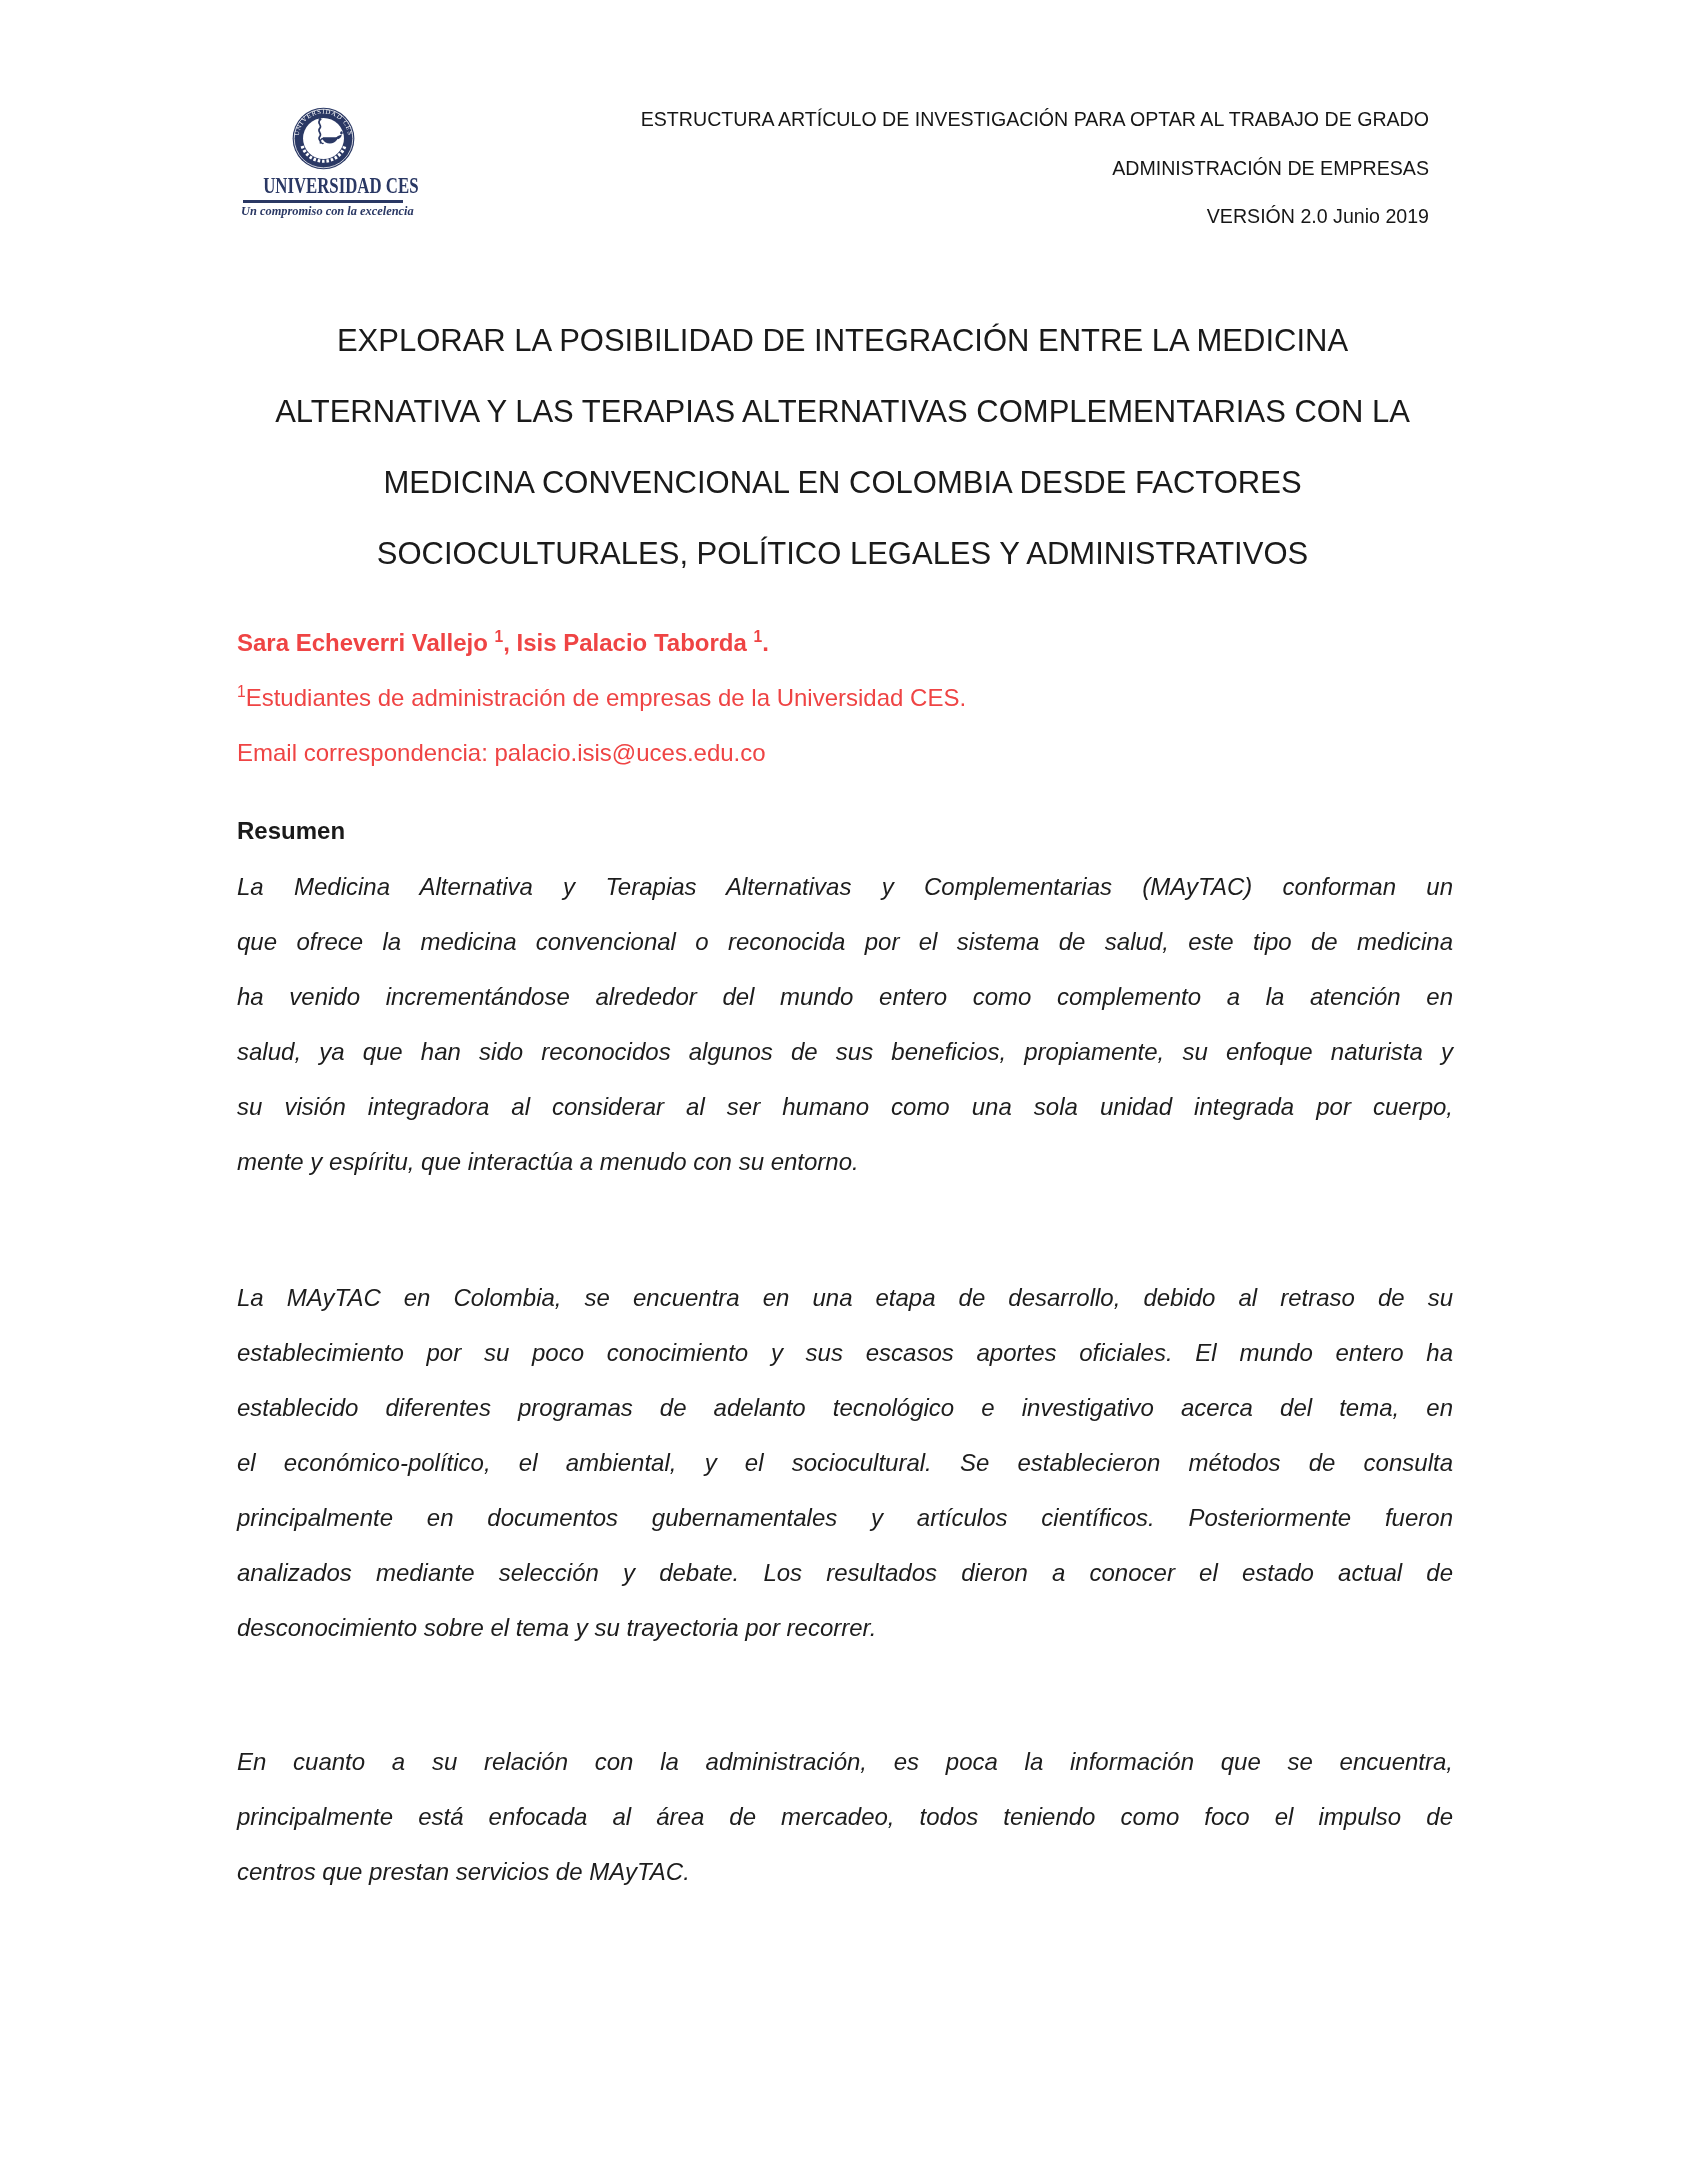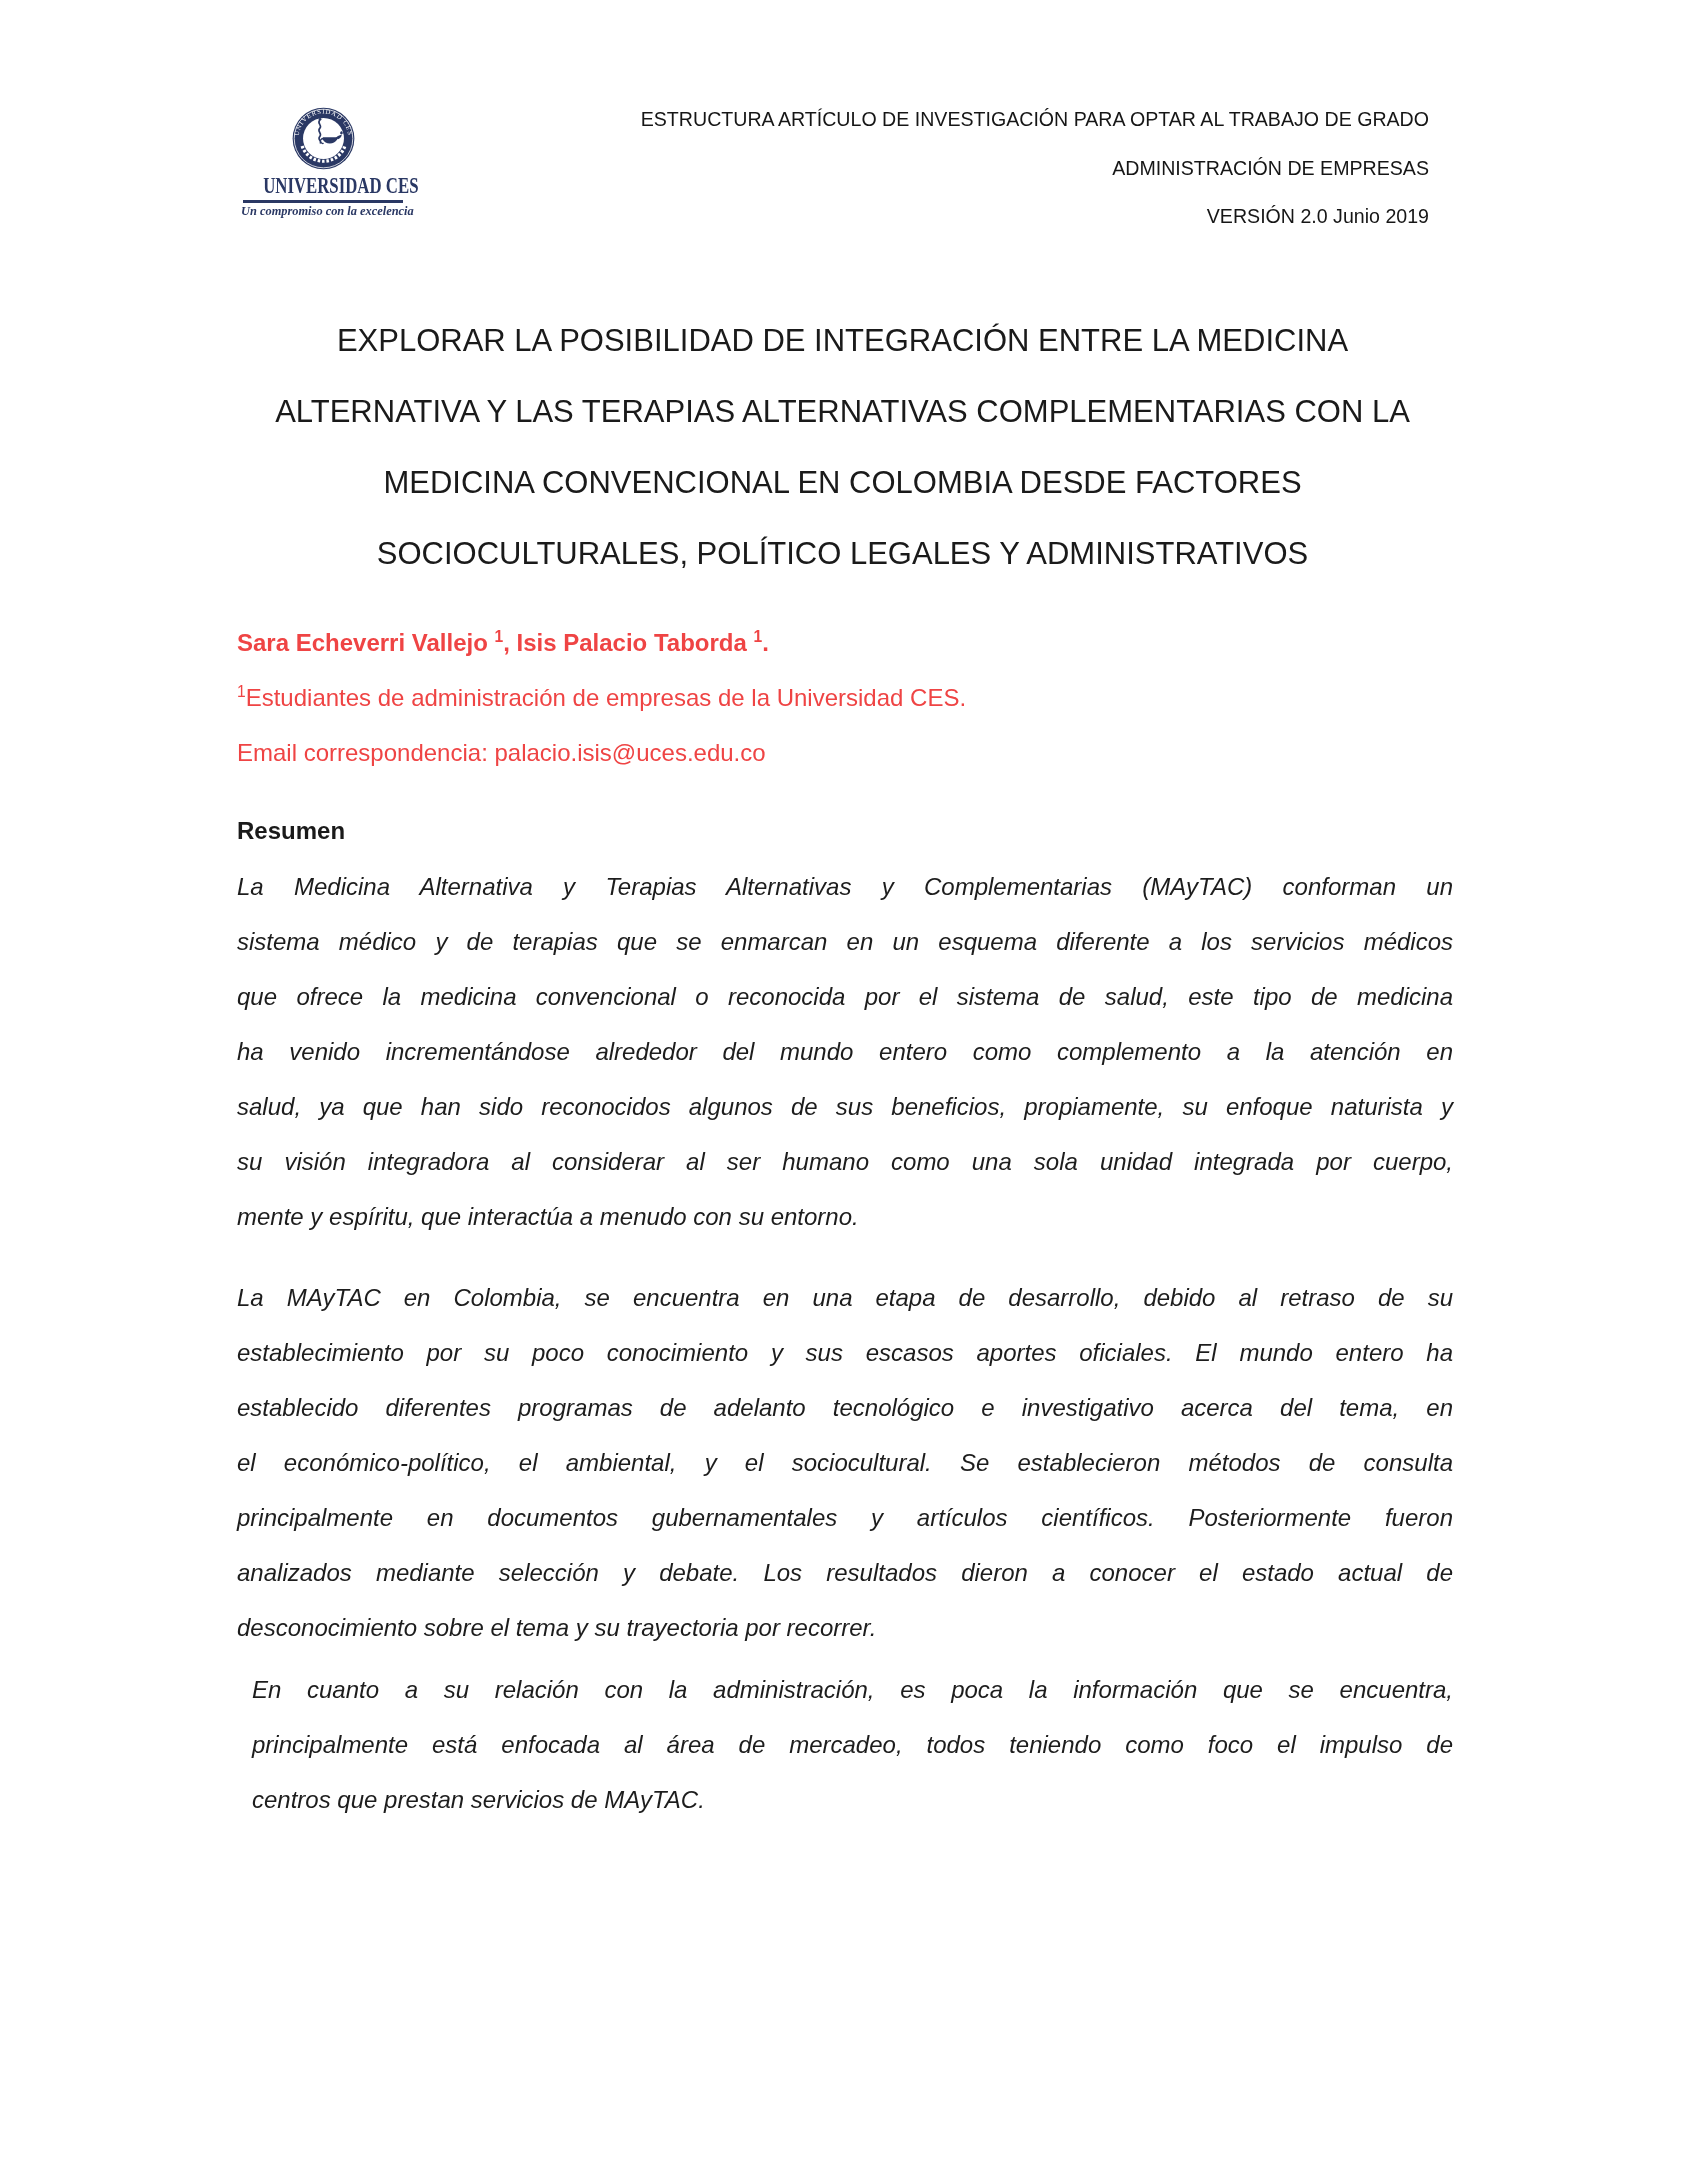--- a/index.html
+++ b/index.html
@@ -101,21 +101,21 @@
     right: 232px;
     font-size: 24px;
     line-height: 55px;
     color: #1d1d1d;
     font-style: italic;
   }
   .para > div { text-align: justify; text-align-last: justify; }
   .para > div:last-child { text-align-last: left; }
   #para-1 { top: 859px; }
   #para-2 { top: 1270px; }
-  #para-3 { top: 1662px; margin-left: 15px; }
+  #para-3 { top: 1734px; }
 </style>
 </head>
 <body>
 
 <div class="page" style="background: rgb(255, 255, 255);">
 
   <div class="logo">
     <svg class="seal" viewBox="0 0 100 100" aria-hidden="true">
       <circle class="navy-fill" cx="50" cy="50" r="49"></circle>
       <circle cx="50" cy="50" r="46.5" fill="none" stroke="#ffffff" stroke-width="1.2"></circle>
@@ -154,21 +154,20 @@
 
   <div class="authors">
     <div class="names"><span>Sara Echeverri Vallejo </span><sup>1</sup><span>, Isis Palacio Taborda </span><sup>1</sup><span>.</span></div>
     <div><sup>1</sup><span>Estudiantes de administración de empresas de la Universidad CES.</span></div>
     <div>Email correspondencia: palacio.isis@uces.edu.co</div>
   </div>
 
   <div class="abstract-heading">Resumen</div>
   <div class="para" id="para-1">
       <div>La Medicina Alternativa y Terapias Alternativas y Complementarias (MAyTAC) conforman un</div>
-      <div>sistema médico y de terapias que se enmarcan en un esquema diferente a los servicios médicos</div>
       <div>que ofrece la medicina convencional o reconocida por el sistema de salud, este tipo de medicina</div>
       <div>ha venido incrementándose alrededor del mundo entero como complemento a la atención en</div>
       <div>salud, ya que han sido reconocidos algunos de sus beneficios, propiamente, su enfoque naturista y</div>
       <div>su visión integradora al considerar al ser humano como una sola unidad integrada por cuerpo,</div>
       <div>mente y espíritu, que interactúa a menudo con su entorno.</div>
     </div>
   <div class="para" id="para-2">
       <div>La MAyTAC en Colombia, se encuentra en una etapa de desarrollo, debido al retraso de su</div>
       <div>establecimiento por su poco conocimiento y sus escasos aportes oficiales. El mundo entero ha</div>
       <div>establecido diferentes programas de adelanto tecnológico e investigativo acerca del tema, en</div>

